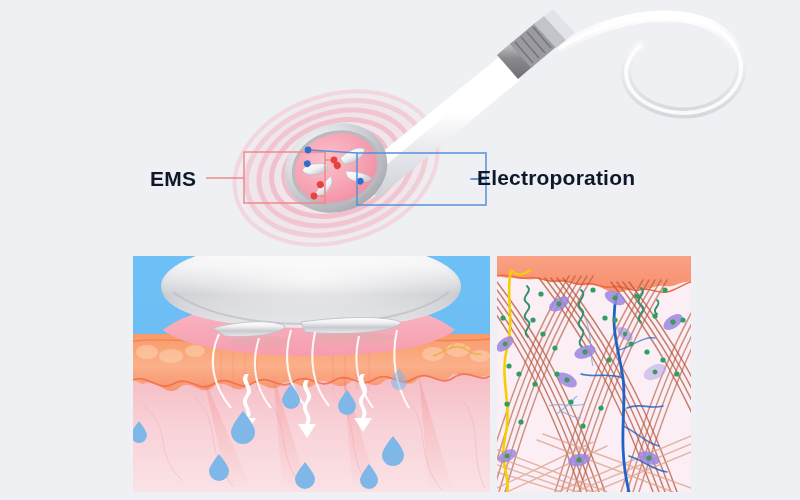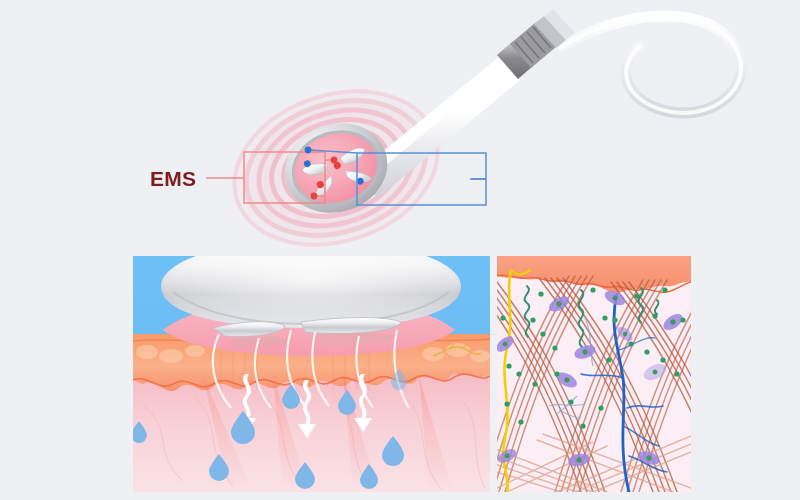--- a/index.html
+++ b/index.html
@@ -12,21 +12,21 @@
   #stage{position:absolute;inset:0;background:#eff0f4;}
 
   
   .top-area{position:absolute;left:0;top:0;width:800px;height:252px;}
 
   .label{
     position:absolute;
     font-family:"Liberation Sans", sans-serif;
     font-weight:700;
     font-size:21px;
-    color:#7f1d1d;
+    color:#0f172a;
     letter-spacing:.2px;
     white-space:nowrap;
   }
   #ems-label{left:150px;top:167px;}
   #electro-label{left:477px;top:166px;}
 
   svg.overlay{position:absolute;left:0;top:0;width:800px;height:500px;pointer-events:none;}
 
   
   .panel{position:absolute;overflow:hidden;background:#fff;}
@@ -150,20 +150,21 @@
         <line x1="357" y1="205" x2="358" y2="205"></line>
       </g>
       <g>
         <circle cx="308" cy="150" r="3.4" fill="#2f6fd0"></circle>
         <circle cx="357" cy="205" r="0" fill="#2f6fd0"></circle>
       </g>
       <line x1="486" y1="179" x2="472" y2="179" stroke="#5a8fd8" stroke-width="1.6"></line>
     </svg>
 
     <div class="label" id="ems-label">EMS</div>
+    <div class="label" id="electro-label">Electroporation</div>
   </div>
 
   <div class="panel" id="panel-skin">
     <svg viewBox="0 0 357 236" width="357" height="236">
       <defs>
         <linearGradient id="skyG" x1="0" y1="0" x2="0" y2="1">
           <stop offset="0%" stop-color="#6ec1f6"></stop>
           <stop offset="100%" stop-color="#6cbdf3"></stop>
         </linearGradient>
         <linearGradient id="epiG" x1="0" y1="0" x2="0" y2="1">

